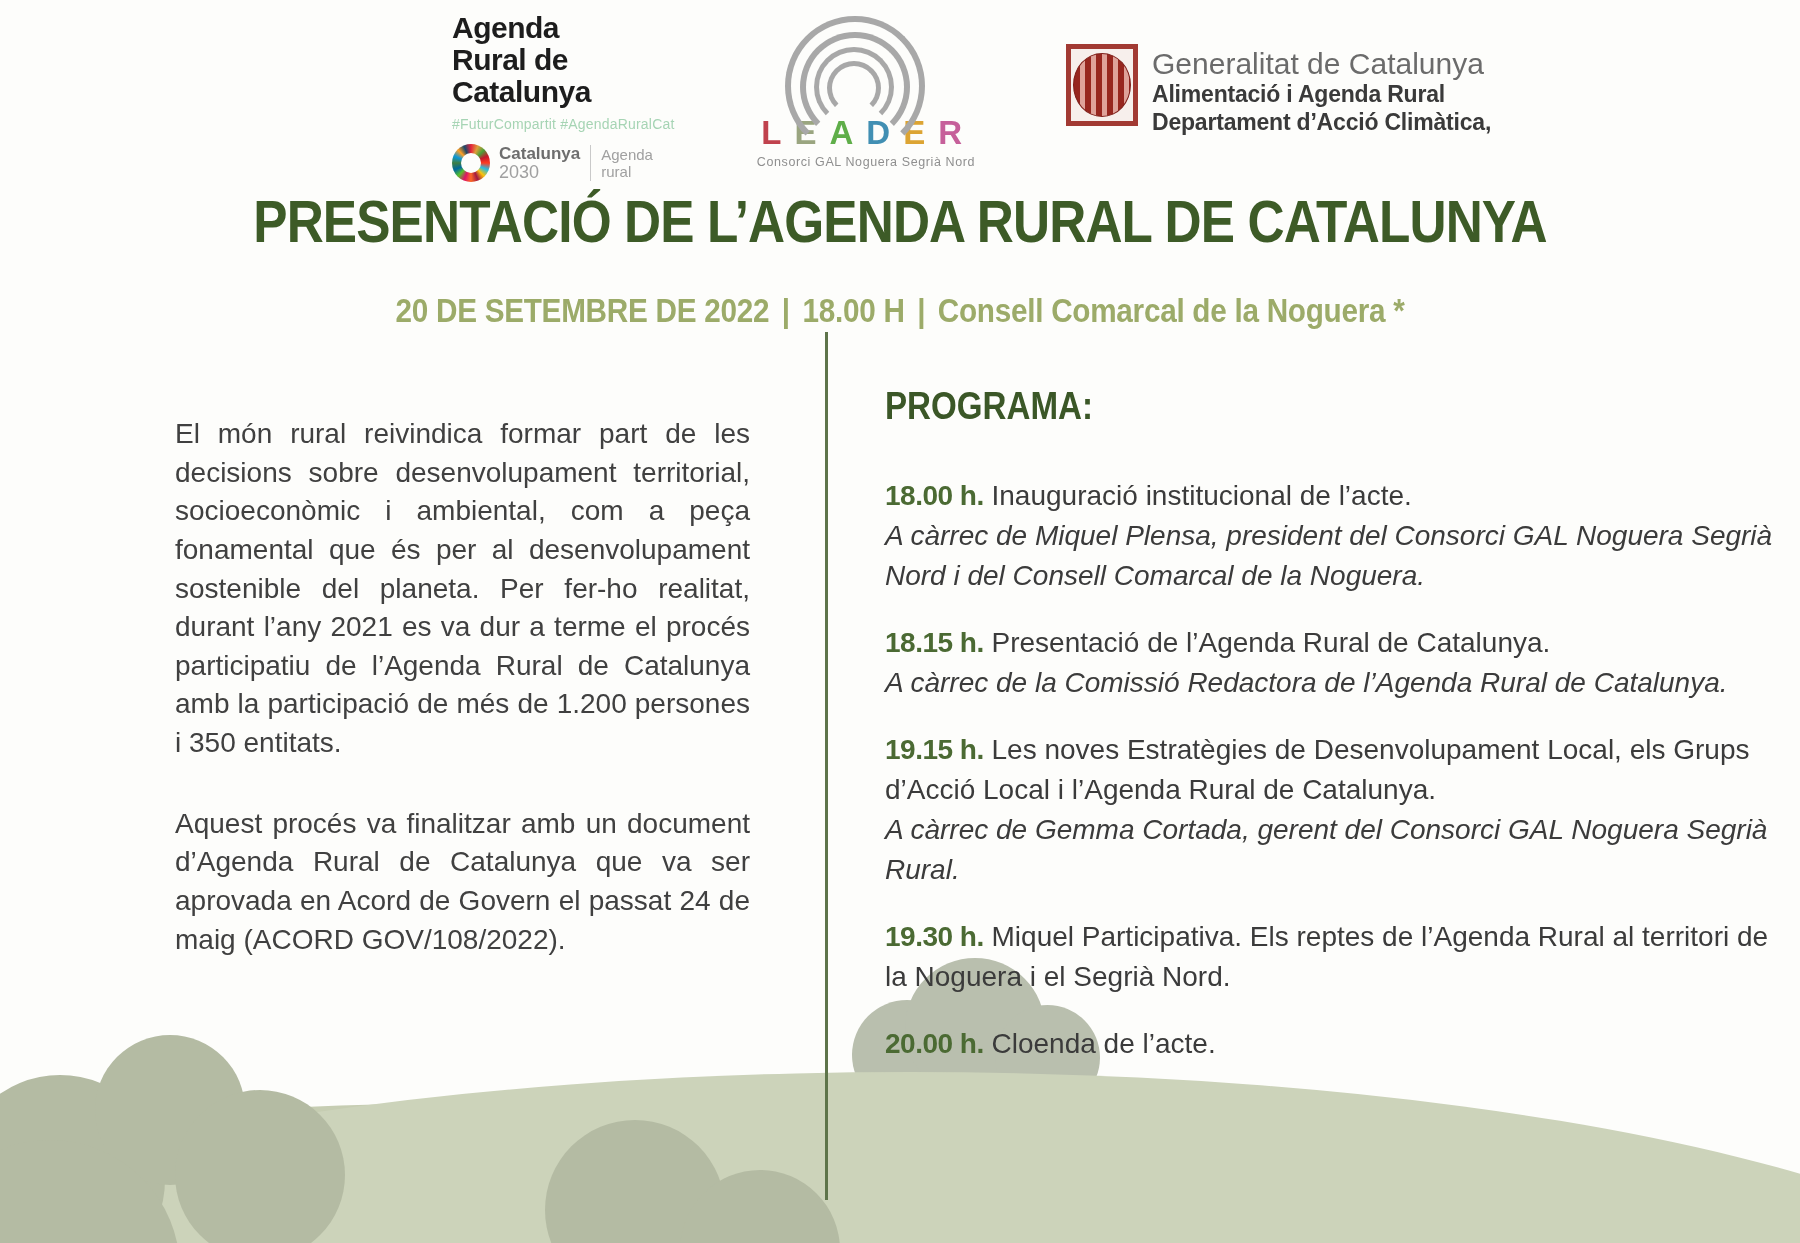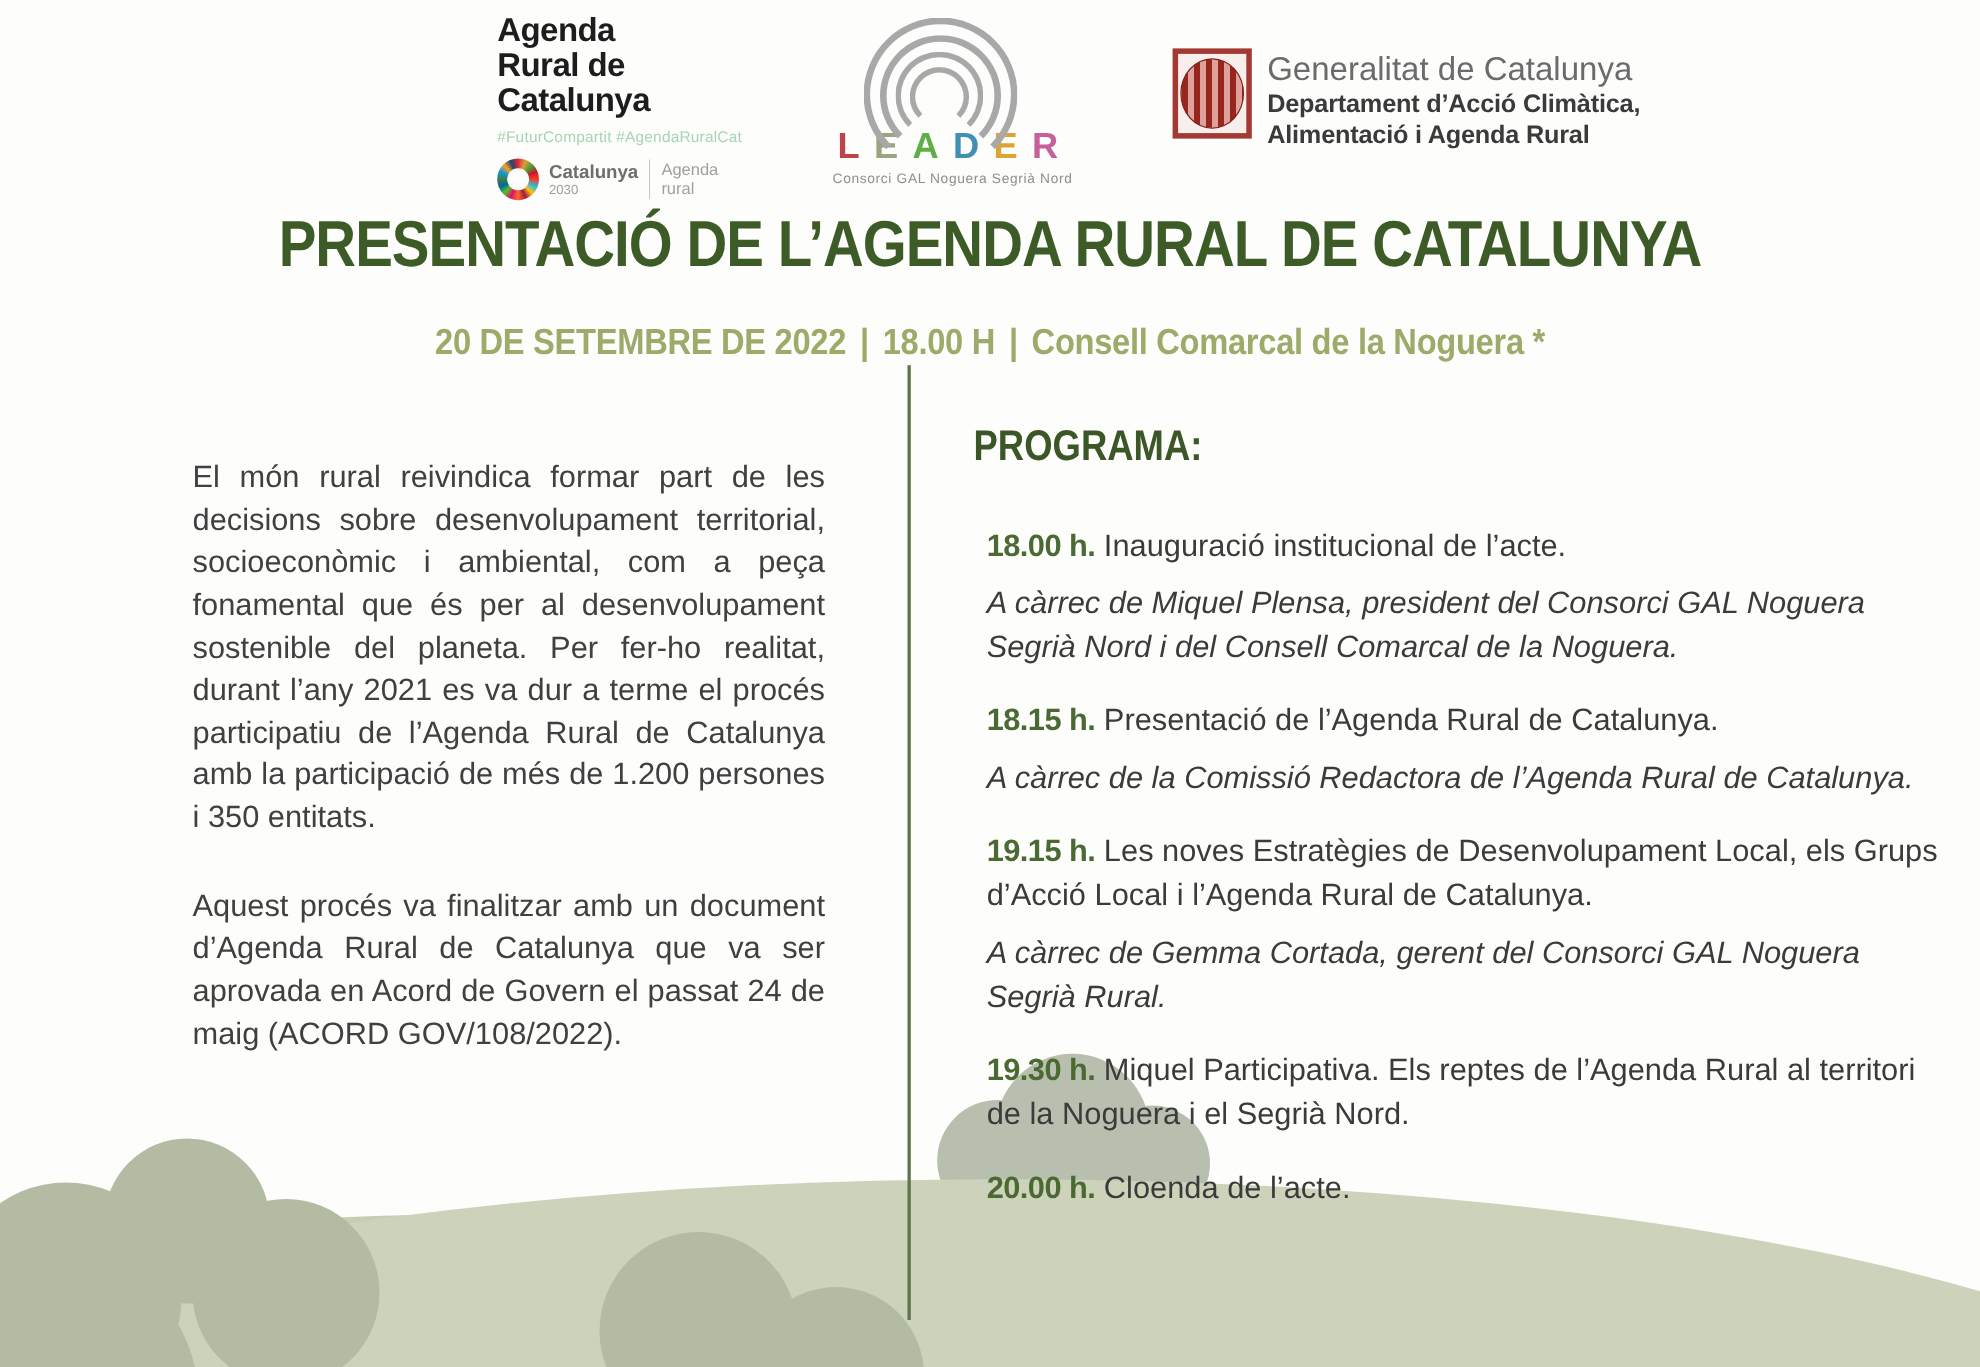--- a/index.html
+++ b/index.html
@@ -27,21 +27,21 @@
   .agenda-title{font-weight:700;color:#1d1d1d;font-size:30px;line-height:1.07;letter-spacing:-0.5px;}
   .hashtags{margin-top:8px;font-size:14px;color:#a6d4b4;letter-spacing:0.2px;white-space:nowrap;}
   .cat2030-row{display:flex;align-items:center;margin-top:12px;}
   .sdg-wheel{
     width:38px;height:38px;border-radius:50%;position:relative;flex:0 0 auto;
     background:conic-gradient(#e5243b,#dd9f39,#4c9f38,#c5192d,#ff3a21,#26bde2,#fcc30b,#a21942,#fd6925,#dd1367,#56c02b,#00689d,#3f7e44,#0a97d9,#ff9f24,#19486a,#e5243b);
   }
   .sdg-wheel::after{content:"";position:absolute;left:9px;top:9px;width:20px;height:20px;border-radius:50%;background:#fdfdfb;}
   .cat2030-text{margin-left:9px;line-height:1.05;}
   .cat2030-name{font-weight:700;font-size:17px;color:#6e6e6e;}
-  .cat2030-year{font-size:12px;color:#a0a0a0;}
+  .cat2030-year{font-size:18px;color:#a0a0a0;}
   .cat2030-vr{width:1px;height:36px;background:#c9c9c9;margin:0 10px;}
   .agenda-rural-small{font-size:15px;color:#a0a0a0;line-height:1.15;}
   
   .logo-leader{position:absolute;left:735px;top:16px;width:240px;text-align:right;}
   .arcs{position:relative;width:240px;height:96px;}
   .arc{position:absolute;border-style:solid;border-color:#a8a8a8 #a8a8a8 transparent #a8a8a8;border-radius:50%;}
   .arc.a1{width:128px;height:128px;border-width:6px;left:50px;top:0px;}
   .arc.a2{width:98px; height:98px; border-width:6px;left:65px;top:16px;}
   .arc.a3{width:70px; height:70px; border-width:5px;left:79px;top:31px;}
   .arc.a4{width:44px; height:44px; border-width:5px;left:92px;top:45px;}
@@ -73,21 +73,21 @@
   
   .v-divider{position:absolute;left:825px;top:332px;width:3px;height:868px;background:#5e744a;z-index:4;}
   .left-col{position:absolute;left:175px;top:415px;width:575px;z-index:4;font-size:28px;line-height:1.38;color:#404040;}
   .left-col p{margin:0 0 42px 0;text-align:justify;}
   .right-col{position:absolute;left:885px;top:378px;width:895px;z-index:4;font-size:28px;line-height:1.43;color:#3b3b3b;}
   .prog-heading{
     margin:0 0 42px 0;font-size:39px;font-weight:700;color:#3b5727;letter-spacing:0;
     transform:scaleX(0.85);transform-origin:left center;white-space:nowrap;
   }
   .prog-item{margin-bottom:27px;}
-  .prog-item p{margin:12px;}
+  .prog-item p{margin:0;}
   .prog-time{font-weight:700;color:#4b6a33;letter-spacing:-0.5px;}
   .prog-speaker{font-style:italic;color:#3b3b3b;}
 </style>
 </head>
 <body>
 
 <div class="canvas">
 
   <div class="shape cloud-blob" style="left:852px;top:1000px;width:110px;height:110px;"></div>
   <div class="shape cloud-blob" style="left:905px;top:958px;width:140px;height:140px;"></div>
@@ -134,22 +134,22 @@
       <div class="leader-word"><span style="color: rgb(192, 66, 77);">L</span><span style="color: rgb(154, 165, 128);">E</span><span style="color: rgb(95, 174, 73);">A</span><span style="color: rgb(65, 143, 179);">D</span><span style="color: rgb(220, 164, 51);">E</span><span style="color: rgb(198, 96, 154);">R</span></div>
       <div class="leader-caption">Consorci GAL Noguera Segrià Nord</div>
     </div>
 
     <div class="logo-gencat">
       <div class="senyera">
         <div class="senyera-circle"></div>
       </div>
       <div class="gencat-text">
         <div class="gencat-line1">Generalitat de Catalunya</div>
+        <div class="gencat-line23">Alimentació i Agenda Rural</div>
         <div class="gencat-line23">Departament d’Acció Climàtica,</div>
-        <div class="gencat-line23">Alimentació i Agenda Rural</div>
       </div>
     </div>
   </div>
 
   <h1 class="main-title">PRESENTACIÓ DE L’AGENDA RURAL DE CATALUNYA</h1>
   <div class="subtitle">
     <span>20 DE SETEMBRE DE 2022</span><span class="sep">|</span><span>18.00 H</span><span class="sep">|</span><span>Consell Comarcal de la Noguera *</span>
   </div>
 
   <div class="v-divider"></div>

